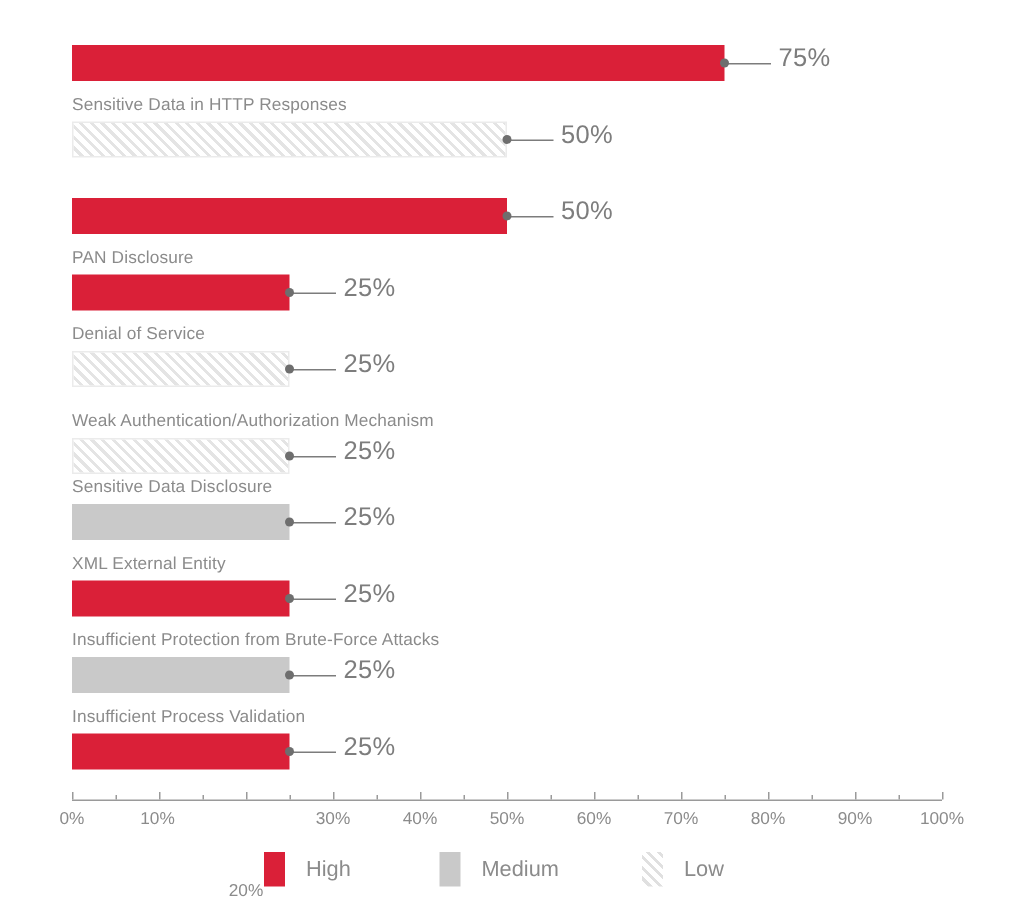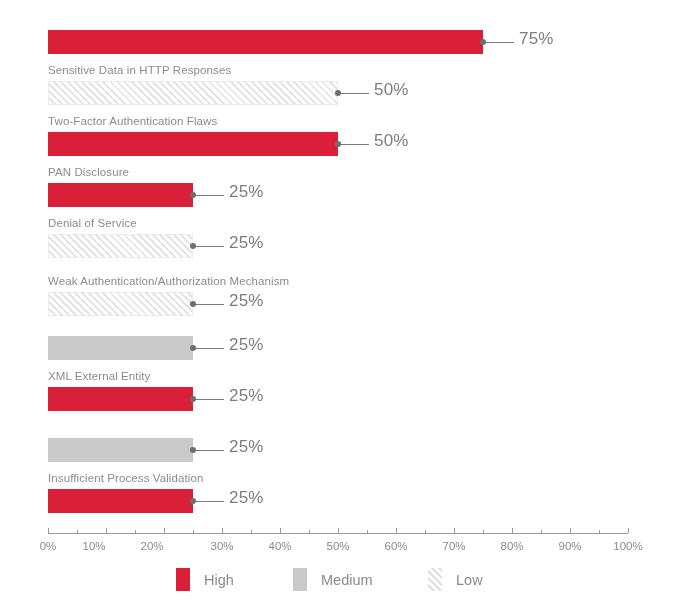--- a/index.html
+++ b/index.html
@@ -194,21 +194,20 @@
         <div class="bar-track">
           <div class="bar low" style="width: 290px;"></div>
         </div>
         <div class="leader" style="left: 335px;">
           <div class="lline"></div>
           <div class="ldot"></div>
         </div>
         <div class="value-label" style="left: 374px;">50%</div>
       </div>
       <div class="bar-row" style="top: 114px;">
-        <div class="row-label">Two-Factor Authentication Flaws</div>
         <div class="bar-track">
           <div class="bar high" style="width: 290px;"></div>
         </div>
         <div class="leader" style="left: 335px;">
           <div class="lline"></div>
           <div class="ldot"></div>
         </div>
         <div class="value-label" style="left: 374px;">50%</div>
       </div>
       <div class="bar-row" style="top: 165px;">
@@ -238,20 +237,21 @@
         <div class="bar-track">
           <div class="bar low" style="width: 145px;"></div>
         </div>
         <div class="leader" style="left: 190px;">
           <div class="lline"></div>
           <div class="ldot"></div>
         </div>
         <div class="value-label" style="left: 229px;">25%</div>
       </div>
       <div class="bar-row" style="top: 318px;">
+        <div class="row-label">Sensitive Data Disclosure</div>
         <div class="bar-track">
           <div class="bar medium" style="width: 145px;"></div>
         </div>
         <div class="leader" style="left: 190px;">
           <div class="lline"></div>
           <div class="ldot"></div>
         </div>
         <div class="value-label" style="left: 229px;">25%</div>
       </div>
       <div class="bar-row" style="top: 369px;">
@@ -259,20 +259,21 @@
         <div class="bar-track">
           <div class="bar high" style="width: 145px;"></div>
         </div>
         <div class="leader" style="left: 190px;">
           <div class="lline"></div>
           <div class="ldot"></div>
         </div>
         <div class="value-label" style="left: 229px;">25%</div>
       </div>
       <div class="bar-row" style="top: 420px;">
+        <div class="row-label">Insufficient Protection from Brute-Force Attacks</div>
         <div class="bar-track">
           <div class="bar medium" style="width: 145px;"></div>
         </div>
         <div class="leader" style="left: 190px;">
           <div class="lline"></div>
           <div class="ldot"></div>
         </div>
         <div class="value-label" style="left: 229px;">25%</div>
       </div>
       <div class="bar-row" style="top: 471px;">
@@ -306,22 +307,22 @@
       <div class="tick minor" style="left: 203px;"></div>
       <div class="tick minor" style="left: 261px;"></div>
       <div class="tick minor" style="left: 319px;"></div>
       <div class="tick minor" style="left: 377px;"></div>
       <div class="tick minor" style="left: 435px;"></div>
       <div class="tick minor" style="left: 493px;"></div>
       <div class="tick minor" style="left: 551px;"></div>
     </div>
   <div id="axis-labels">
       <div class="tick-label" style="left: 48px;">0%</div>
-      <div class="tick-label" style="left: 94px;">10%</div>
-      <div class="tick-label" style="left: 152px;">20%</div>
+      <div class="tick-label" style="left: 105px;">10%</div>
+      <div class="tick-label" style="left: 164px; margin-top: 48px;">20%</div>
       <div class="tick-label" style="left: 222px;">30%</div>
       <div class="tick-label" style="left: 280px;">40%</div>
       <div class="tick-label" style="left: 338px;">50%</div>
       <div class="tick-label" style="left: 396px;">60%</div>
       <div class="tick-label" style="left: 454px;">70%</div>
       <div class="tick-label" style="left: 512px;">80%</div>
       <div class="tick-label" style="left: 570px;">90%</div>
       <div class="tick-label" style="left: 628px;">100%</div>
     </div>
 

